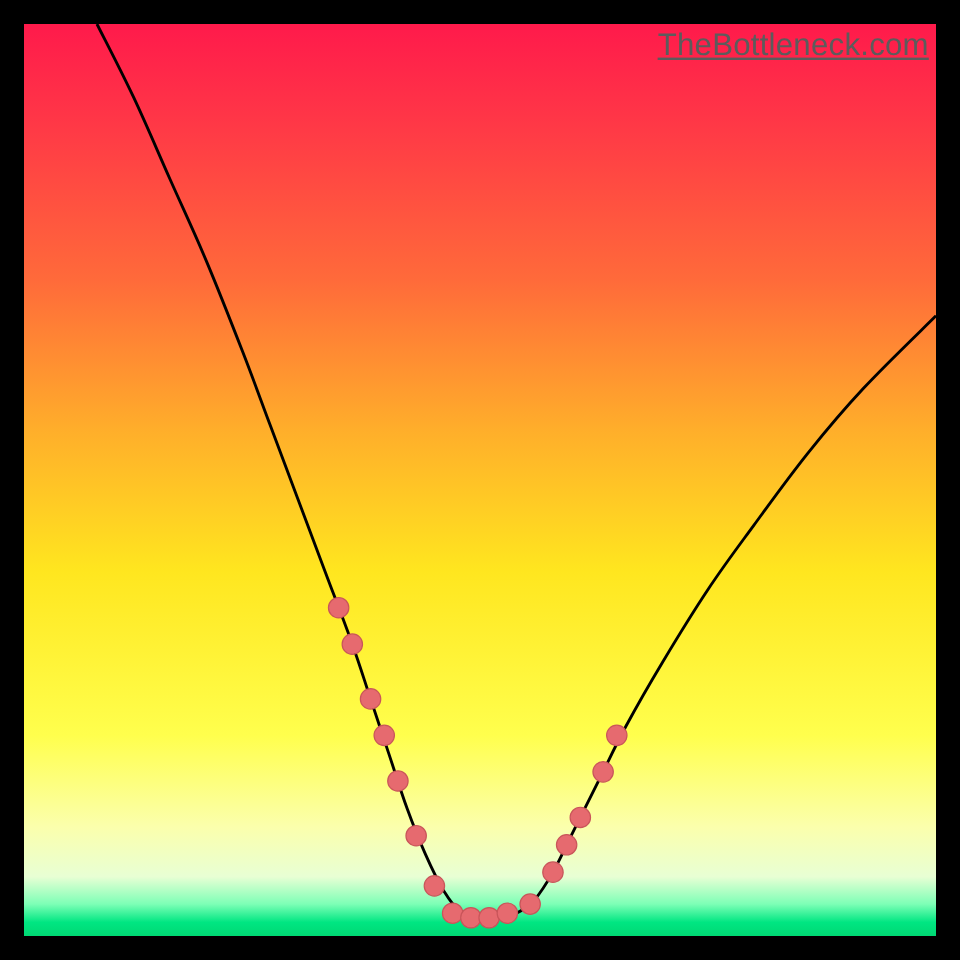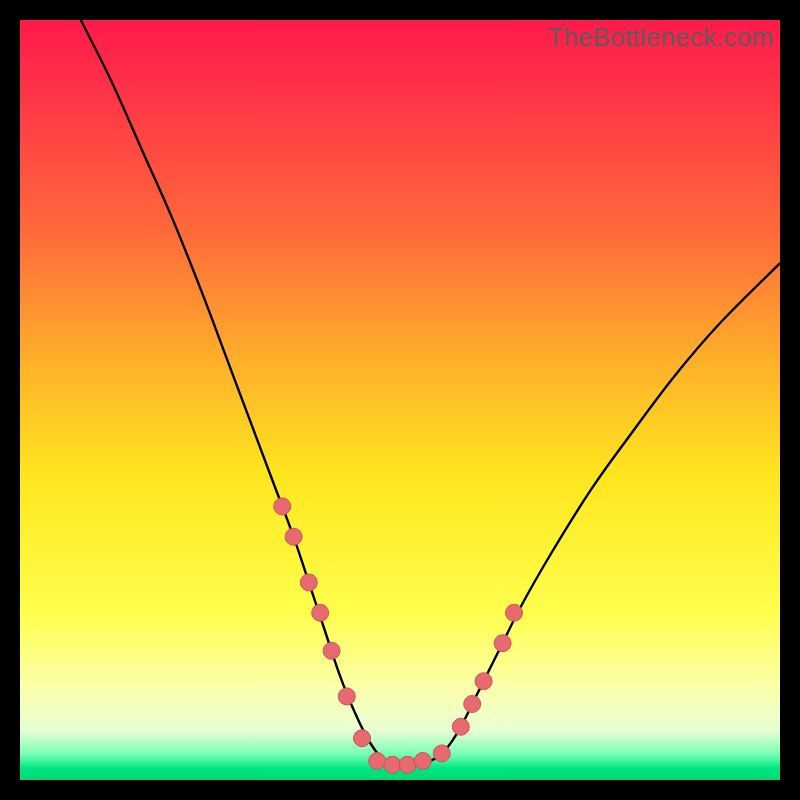--- a/index.html
+++ b/index.html
@@ -28,20 +28,21 @@
   }
   .watermark {
     position: absolute;
     top: 2px;
     right: 6px;
     color: #5c5c5c;
     font-size: 26px;
     font-weight: 500;
     letter-spacing: 0.2px;
     user-select: none;
+    text-decoration: underline;
   }
   svg { display: block; }
 </style>
 </head>
 <body>
 
 <div class="frame">
 
   <svg class="plot" viewBox="0 0 760 760">
     <defs>

